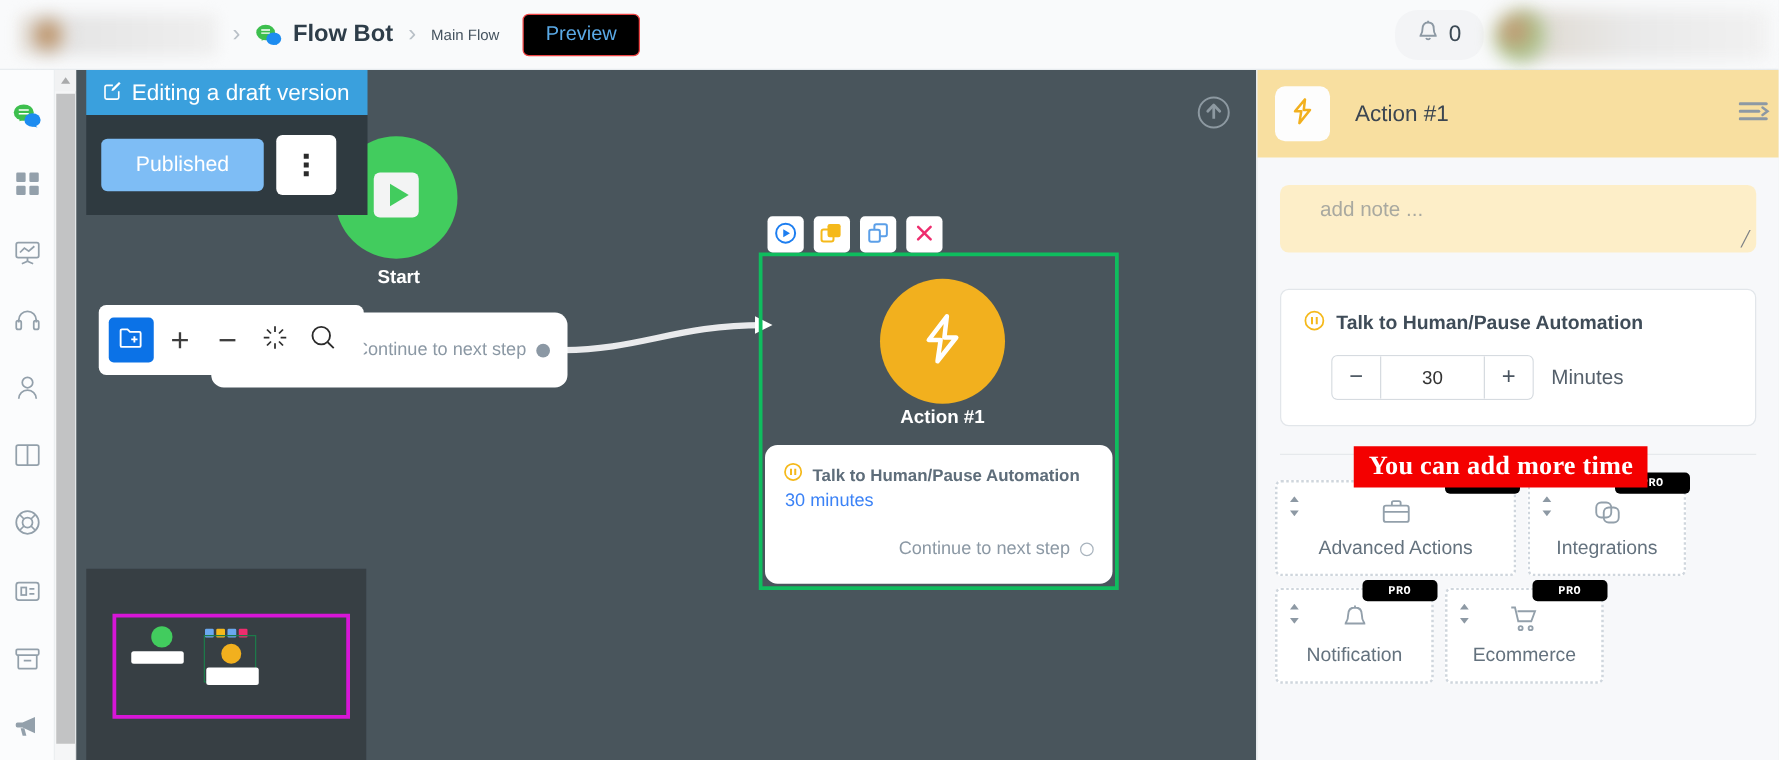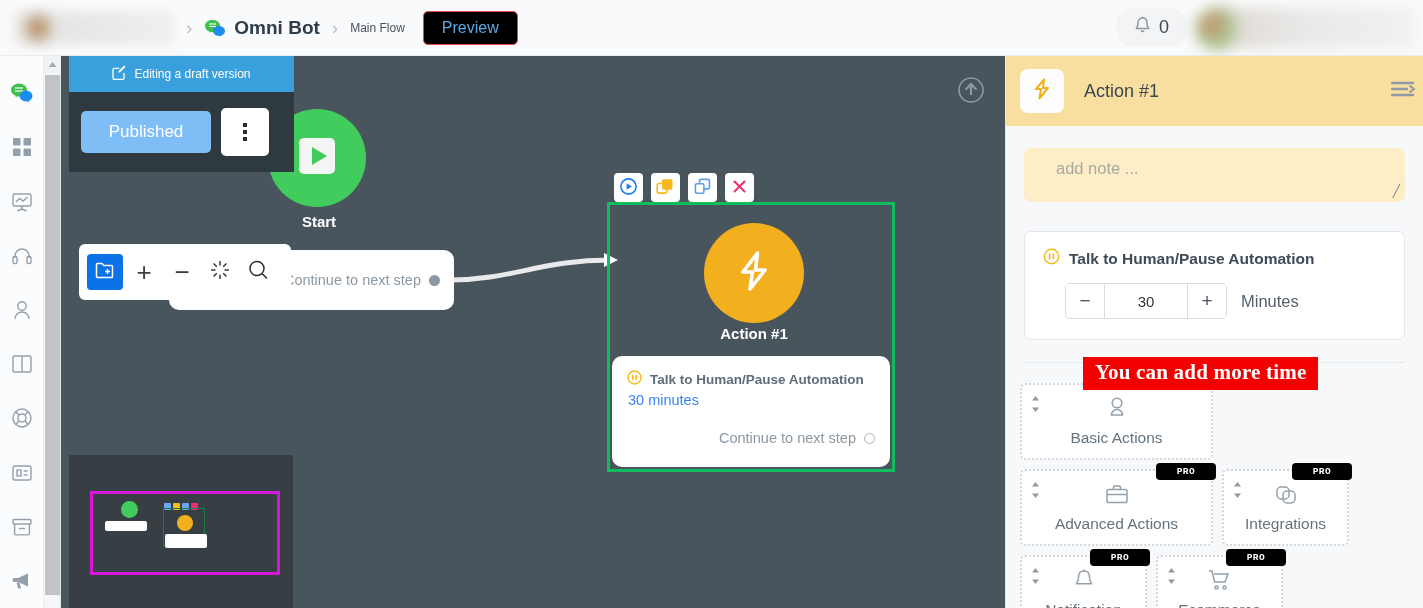--- a/index.html
+++ b/index.html
@@ -77,21 +77,21 @@
     background: #c2c3c4; cursor: pointer;
   }
 
   
   .canvas {
     position: absolute; left: 61px; top: 56px; width: 944px; height: 552px;
     background: #49555c; overflow: hidden;
   }
   .draft-banner {
     position: absolute; left: 8px; top: 0; width: 225px; height: 36px;
-    background: #3aa0dd; color: #fff; font-size: 12px;
+    background: #3aa0dd; color: #fff; font-size: 18px;
     display: flex; align-items: center; justify-content: center; gap: 7px;
     z-index: 30;
   }
   .pub-row {
     position: absolute; left: 8px; top: 36px; width: 225px; height: 80px;
     background: #2f3a40; display: flex; align-items: center; padding-left: 12px; gap: 10px;
     z-index: 29;
   }
   .published-btn {
     width: 130px; height: 42px; background: #7ebdf5; color: #fff; font-size: 17px;
@@ -268,21 +268,21 @@
     <span class="crumb-icon">
       <svg width="22" height="20" viewBox="0 0 22 20">
         <ellipse cx="8.5" cy="8" rx="7.5" ry="6.2" fill="#3dbf4e"></ellipse>
         <path d="M5 14.5 L8 11 L10 13 Z" fill="#3dbf4e"></path>
         <line x1="5" y1="6" x2="12" y2="6" stroke="#fff" stroke-width="1.1"></line>
         <line x1="5" y1="8.5" x2="12" y2="8.5" stroke="#fff" stroke-width="1.1"></line>
         <ellipse cx="15" cy="13" rx="6" ry="5" fill="#1d8cf0"></ellipse>
         <path d="M18 18 L15 15 L13 17 Z" fill="#1d8cf0"></path>
       </svg>
     </span>
-    <span class="crumb-title">Omni Bot</span>
+    <span class="crumb-title">Flow Bot</span>
     <span class="crumb-sep">›</span>
     <span class="crumb-sub">Main Flow</span>
     <button class="preview-btn">Preview</button>
 
     <div class="topbar-right">
       <div class="bell-pill">
         <span>
           <svg width="17" height="19" viewBox="0 0 17 19">
             <path d="M8.5 2 C5.4 2 4 4.2 4 7 c0 4-1.6 4.6-1.6 5.6 h12.2 C14.6 11.6 13 11 13 7 c0-2.8-1.4-5-4.5-5 z" fill="none" stroke="#8d99a4" stroke-width="1.5"></path>
             <path d="M6.9 14.4 a1.7 1.7 0 0 0 3.2 0" fill="none" stroke="#8d99a4" stroke-width="1.5"></path>
@@ -617,44 +617,29 @@
           <button class="step-btn">+</button>
         </div>
         <span class="step-unit">Minutes</span>
       </div>
     </div>
 
     <div class="divider"></div>
 
     <div class="cards-grid">
 
+
       <div class="act-card w2">
         <span class="ac-sort">
           <svg width="9" height="16" viewBox="0 0 9 16" fill="#8d99a4">
             <path d="M4.5 0 L8 4.6 H1 Z"></path>
               <path d="M4.5 16 L8 11.4 H1 Z"></path>
           </svg>
         </span>
         <span class="ac-icon">
-          <svg width="26" height="28" viewBox="0 0 26 28" fill="none" stroke="#93a0ab" stroke-width="1.5">
-            <circle cx="13" cy="8" r="4.8"></circle>
-            <path d="M7.5 20 a5.5 5.5 0 0 1 11 0 z"></path>
-          </svg>
-        </span>
-        <span class="ac-label">Basic Actions</span>
-      </div>
-
-      <div class="act-card w2">
-        <span class="ac-sort">
-          <svg width="9" height="16" viewBox="0 0 9 16" fill="#8d99a4">
-            <path d="M4.5 0 L8 4.6 H1 Z"></path>
-              <path d="M4.5 16 L8 11.4 H1 Z"></path>
-          </svg>
-        </span>
-        <span class="ac-icon">
           <svg width="26" height="24" viewBox="0 0 26 24" fill="none" stroke="#93a0ab" stroke-width="1.5">
             <rect x="3" y="6.5" width="20" height="13" rx="1.8"></rect>
             <path d="M9.5 6.5 V4.2 a1.3 1.3 0 0 1 1.3 -1.3 h4.4 a1.3 1.3 0 0 1 1.3 1.3 V6.5"></path>
             <line x1="3" y1="11.5" x2="23" y2="11.5"></line>
           </svg>
         </span>
         <span class="ac-label">Advanced Actions</span>
         <span class="pro-badge">PRO</span>
       </div>
 

